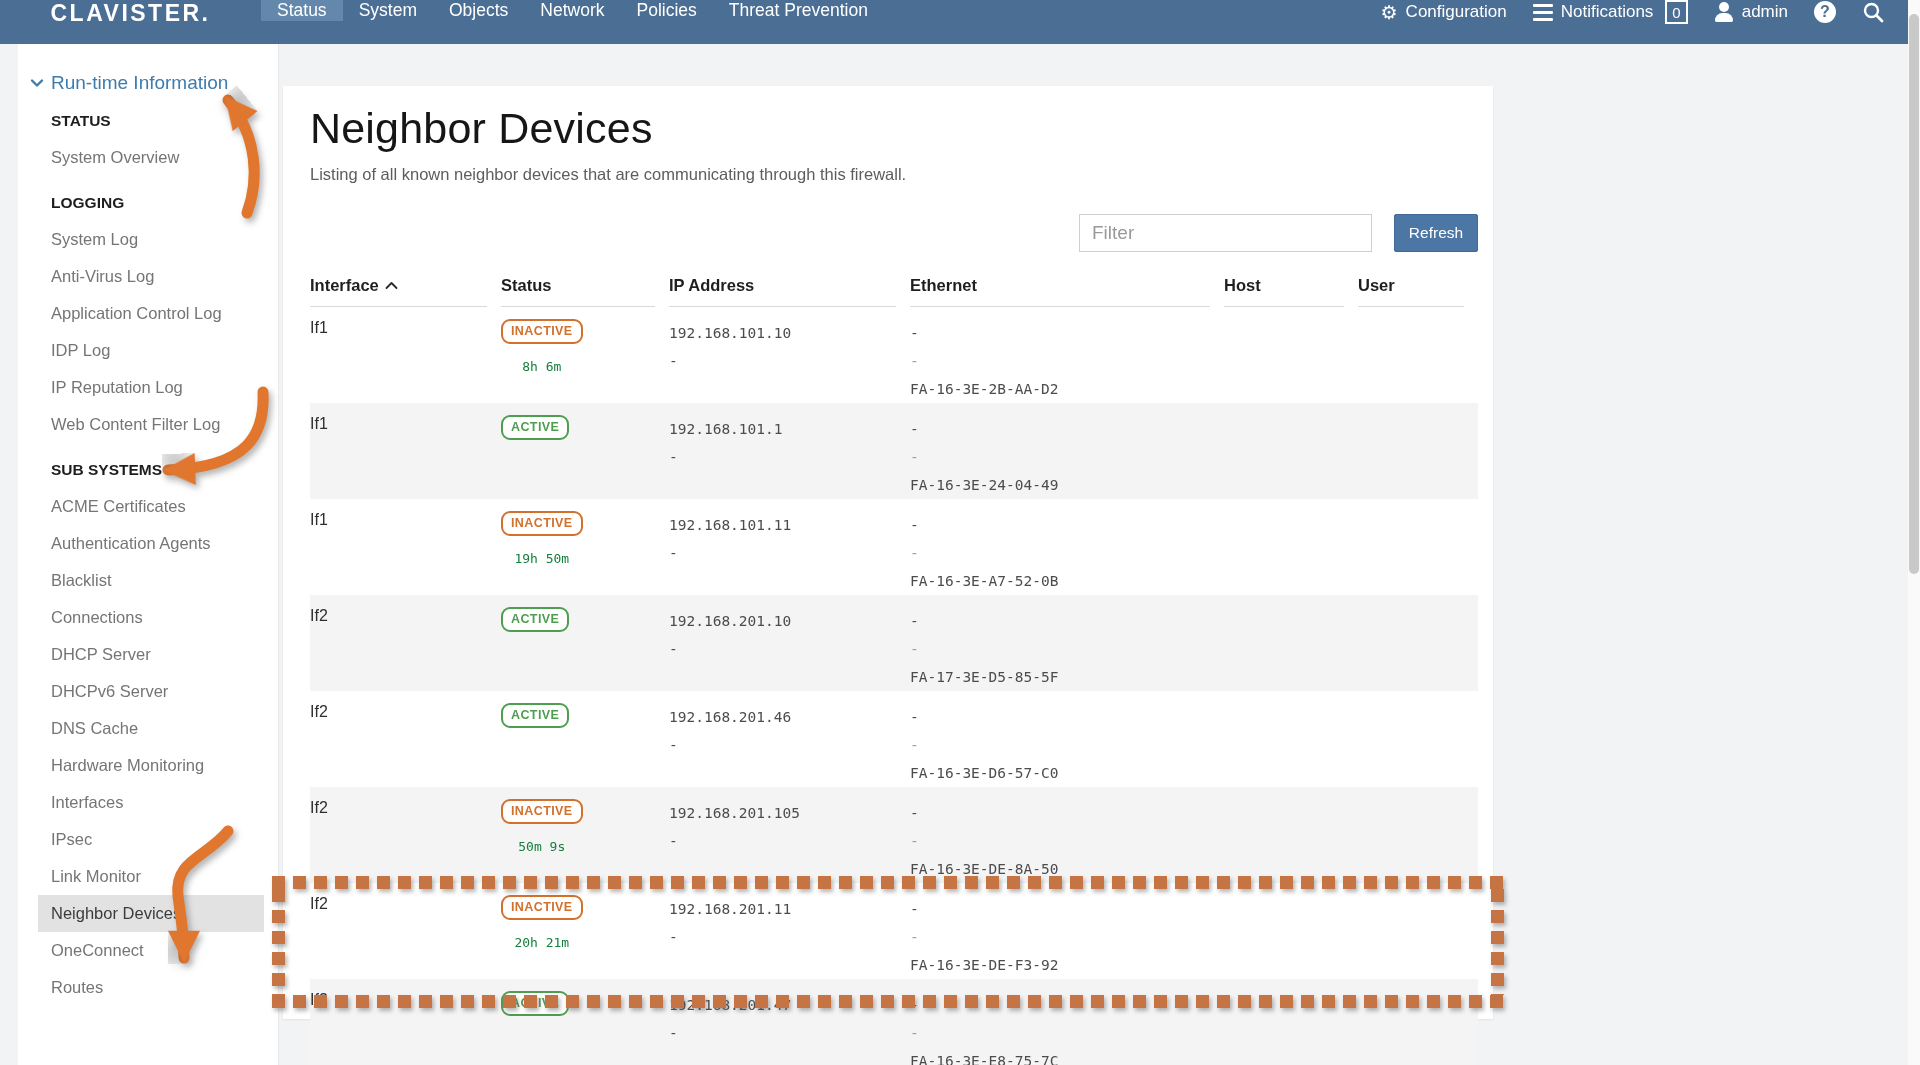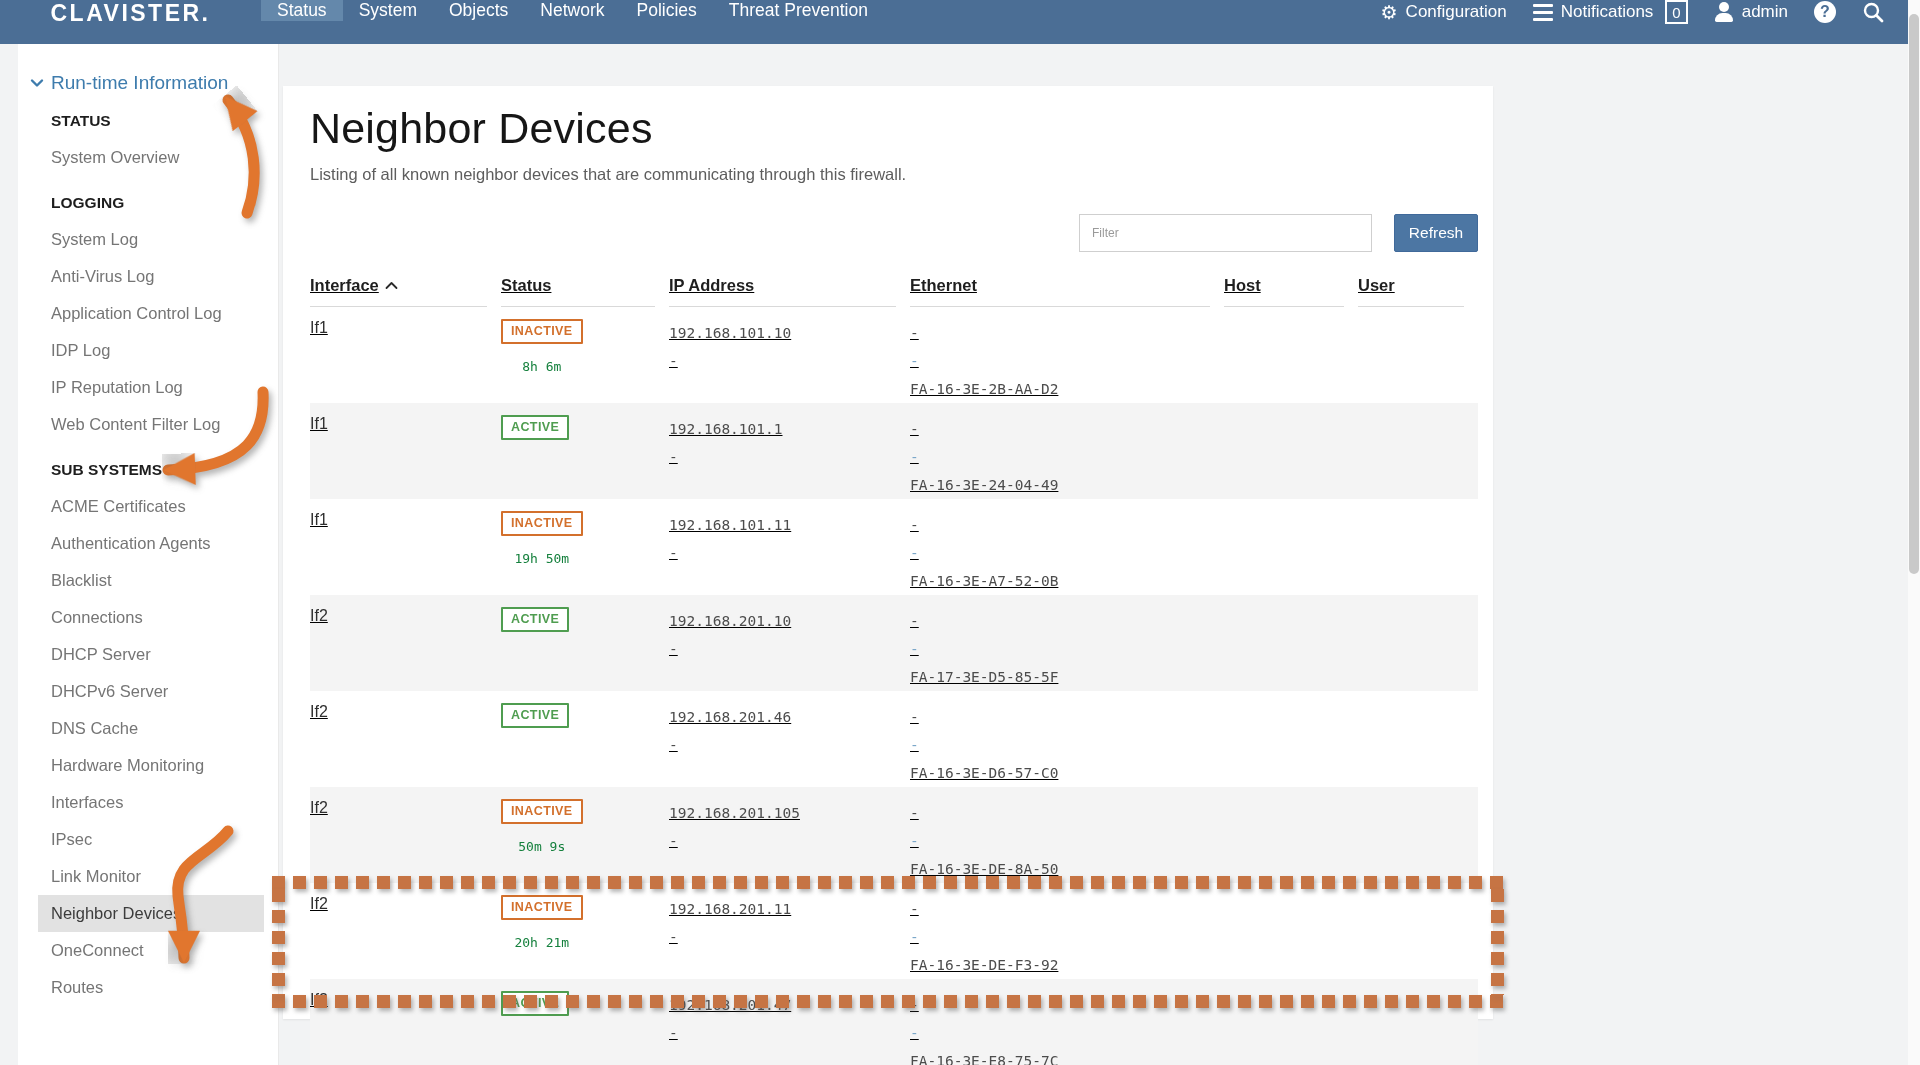--- a/index.html
+++ b/index.html
@@ -37,36 +37,36 @@
   .side-item { font-size:16.5px; color:#757575; padding:9px 0 9px 13px; cursor:pointer; }
   .side-item.selected { background:#e2e2e2; color:#3c3c3c; }
 
   
   .content { position:absolute; top:44px; left:262px; width:1646px; height:1021px; }
   .card { position:absolute; left:21px; top:42px; width:1210px; height:933px; background:#fff; box-shadow:0 1px 2px rgba(0,0,0,0.07); }
   .card-inner { padding:18px 15px 0 27px; }
   .page-title { font-size:43px; font-weight:400; color:#161616; letter-spacing:0.2px; }
   .page-desc { margin-top:12px; font-size:16.5px; color:#5d5d5d; }
   .toolbar { margin-top:30px; display:flex; justify-content:flex-end; align-items:center; gap:22px; }
-  .filter-input { width:293px; height:38px; border:1px solid #cfcfcf; padding:0 12px; font-size:12px; color:#333; font-family:"Liberation Sans",sans-serif; }
+  .filter-input { width:293px; height:38px; border:1px solid #cfcfcf; padding:0 12px; font-size:19px; color:#333; font-family:"Liberation Sans",sans-serif; }
   .filter-input::placeholder { color:#9a9a9a; }
   .refresh-btn { width:84px; height:38px; background:#4c76a3; border:1px solid #40699a; color:#fff; font-size:15.5px; font-family:"Liberation Sans",sans-serif; border-radius:2px; cursor:pointer; }
 
   
-  .tgrid { display:grid; grid-template-columns:191px 168px 241px 314px 134px 1fr;text-decoration:underline; }
+  .tgrid { display:grid; grid-template-columns:191px 168px 241px 314px 134px 1fr; }
   .thead { margin-top:24px; padding-left:0; }
   .th { font-size:16.5px; font-weight:700; color:#1f1f1f; padding-bottom:11px; border-bottom:1px solid #d9d9d9; margin-right:14px; cursor:pointer; display:flex; align-items:center; gap:6px; }
   .tbody { margin-top:0; }
   .tr { min-height:85px; padding:12px 0 0 0; }
   .tr.alt { background:#f4f4f4; }
   .td { font-size:16px; color:#2e2e2e; }
   .mono .line, .line { font-family:"DejaVu Sans Mono", monospace; font-size:14.5px; color:#4c4c4c; line-height:28px; }
   .eth-blue { color:#7ba7c9 !important; }
   .status-wrap { display:inline-block; text-align:center; }
-  .badge { display:inline-block; border:2px solid; border-radius:1px; padding:3px 8px 4px; font-size:12.5px; font-weight:700; letter-spacing:0.4px; background:#fff; }
+  .badge { display:inline-block; border:2px solid; border-radius:9px; padding:3px 8px 4px; font-size:12.5px; font-weight:700; letter-spacing:0.4px; background:#fff; }
   .tr.inactive .badge { color:#d3702c; border-color:#d3702c; }
   .tr.active .badge { color:#4f9d50; border-color:#4f9d50; }
   .duration { margin-top:15px; font-family:"DejaVu Sans Mono", monospace; font-size:13px; color:#15803d; }
 
   
   .dash { position:absolute; z-index:60; filter:drop-shadow(2px 3px 2px rgba(90,90,90,0.45)); pointer-events:none; }
   .dash-h { height:13px; background:repeating-linear-gradient(90deg,#c67444 0 13px,transparent 13px 21px); }
   .dash-v { width:13px; background:repeating-linear-gradient(180deg,#c67444 0 13px,transparent 13px 21px); }
   .dash-top { left:272px; top:876px; width:1232px; }
   .dash-bottom { left:272px; top:995px; width:1232px; }

